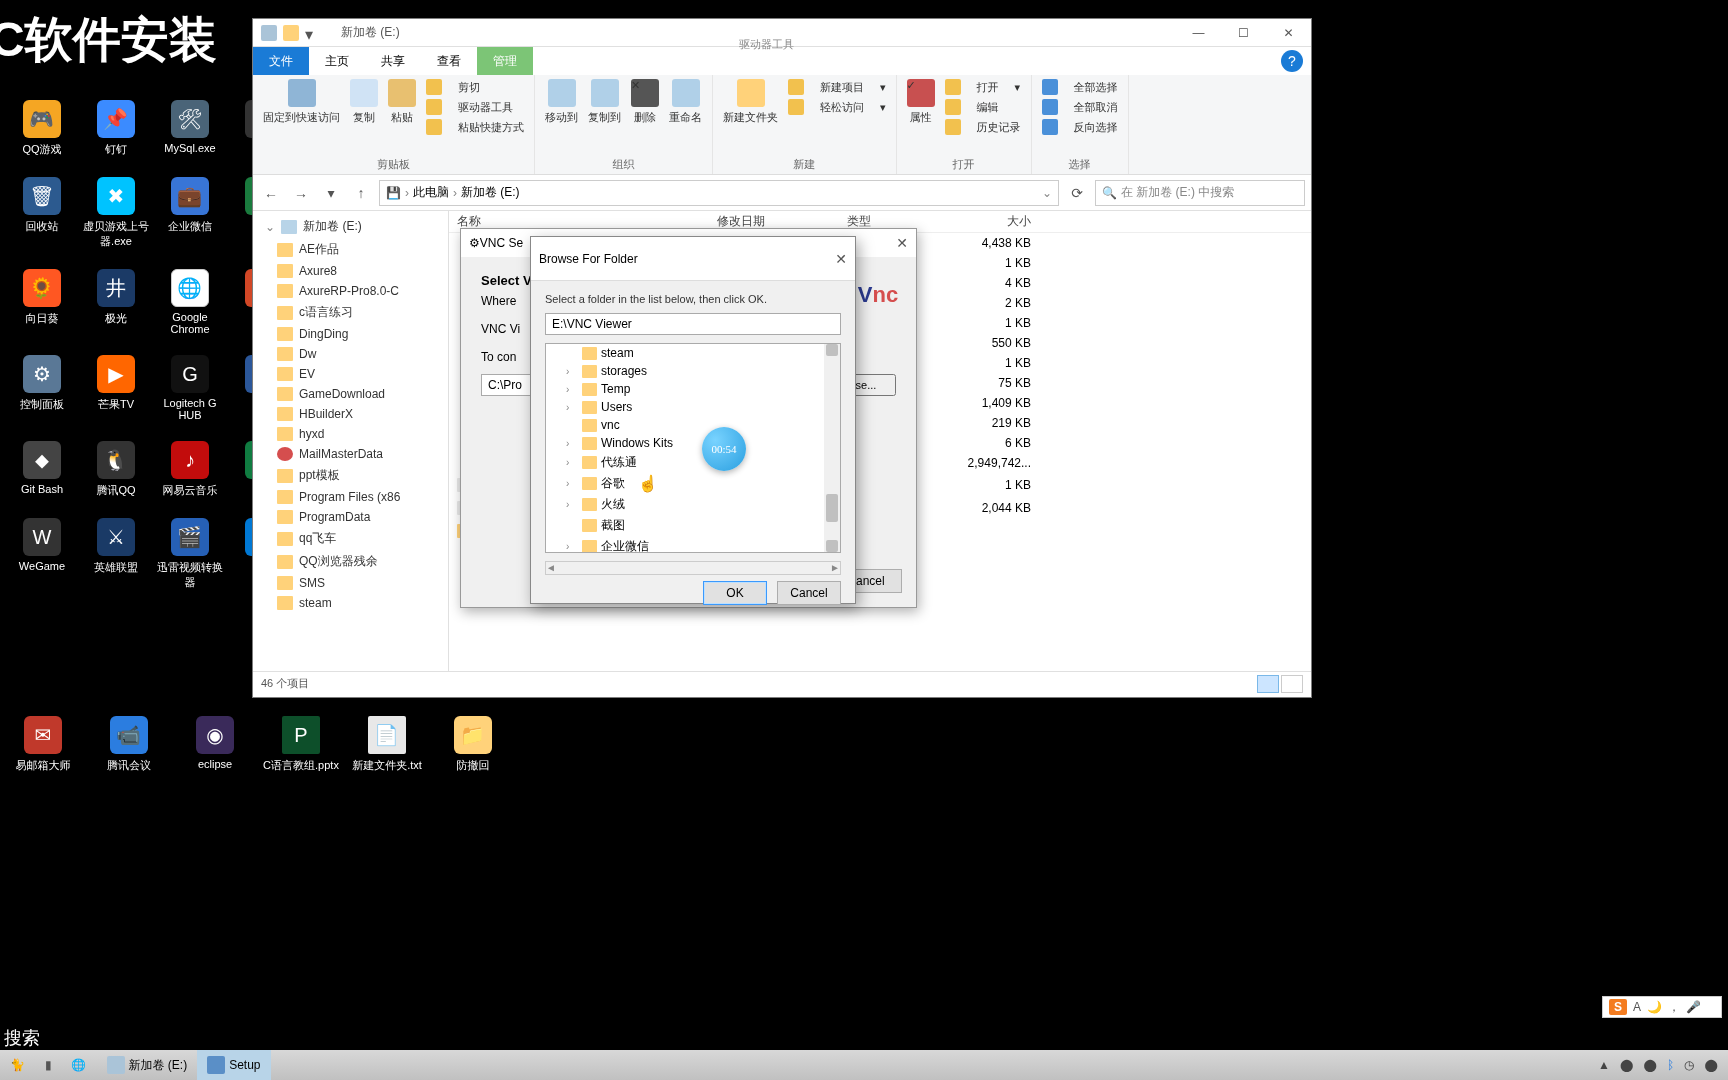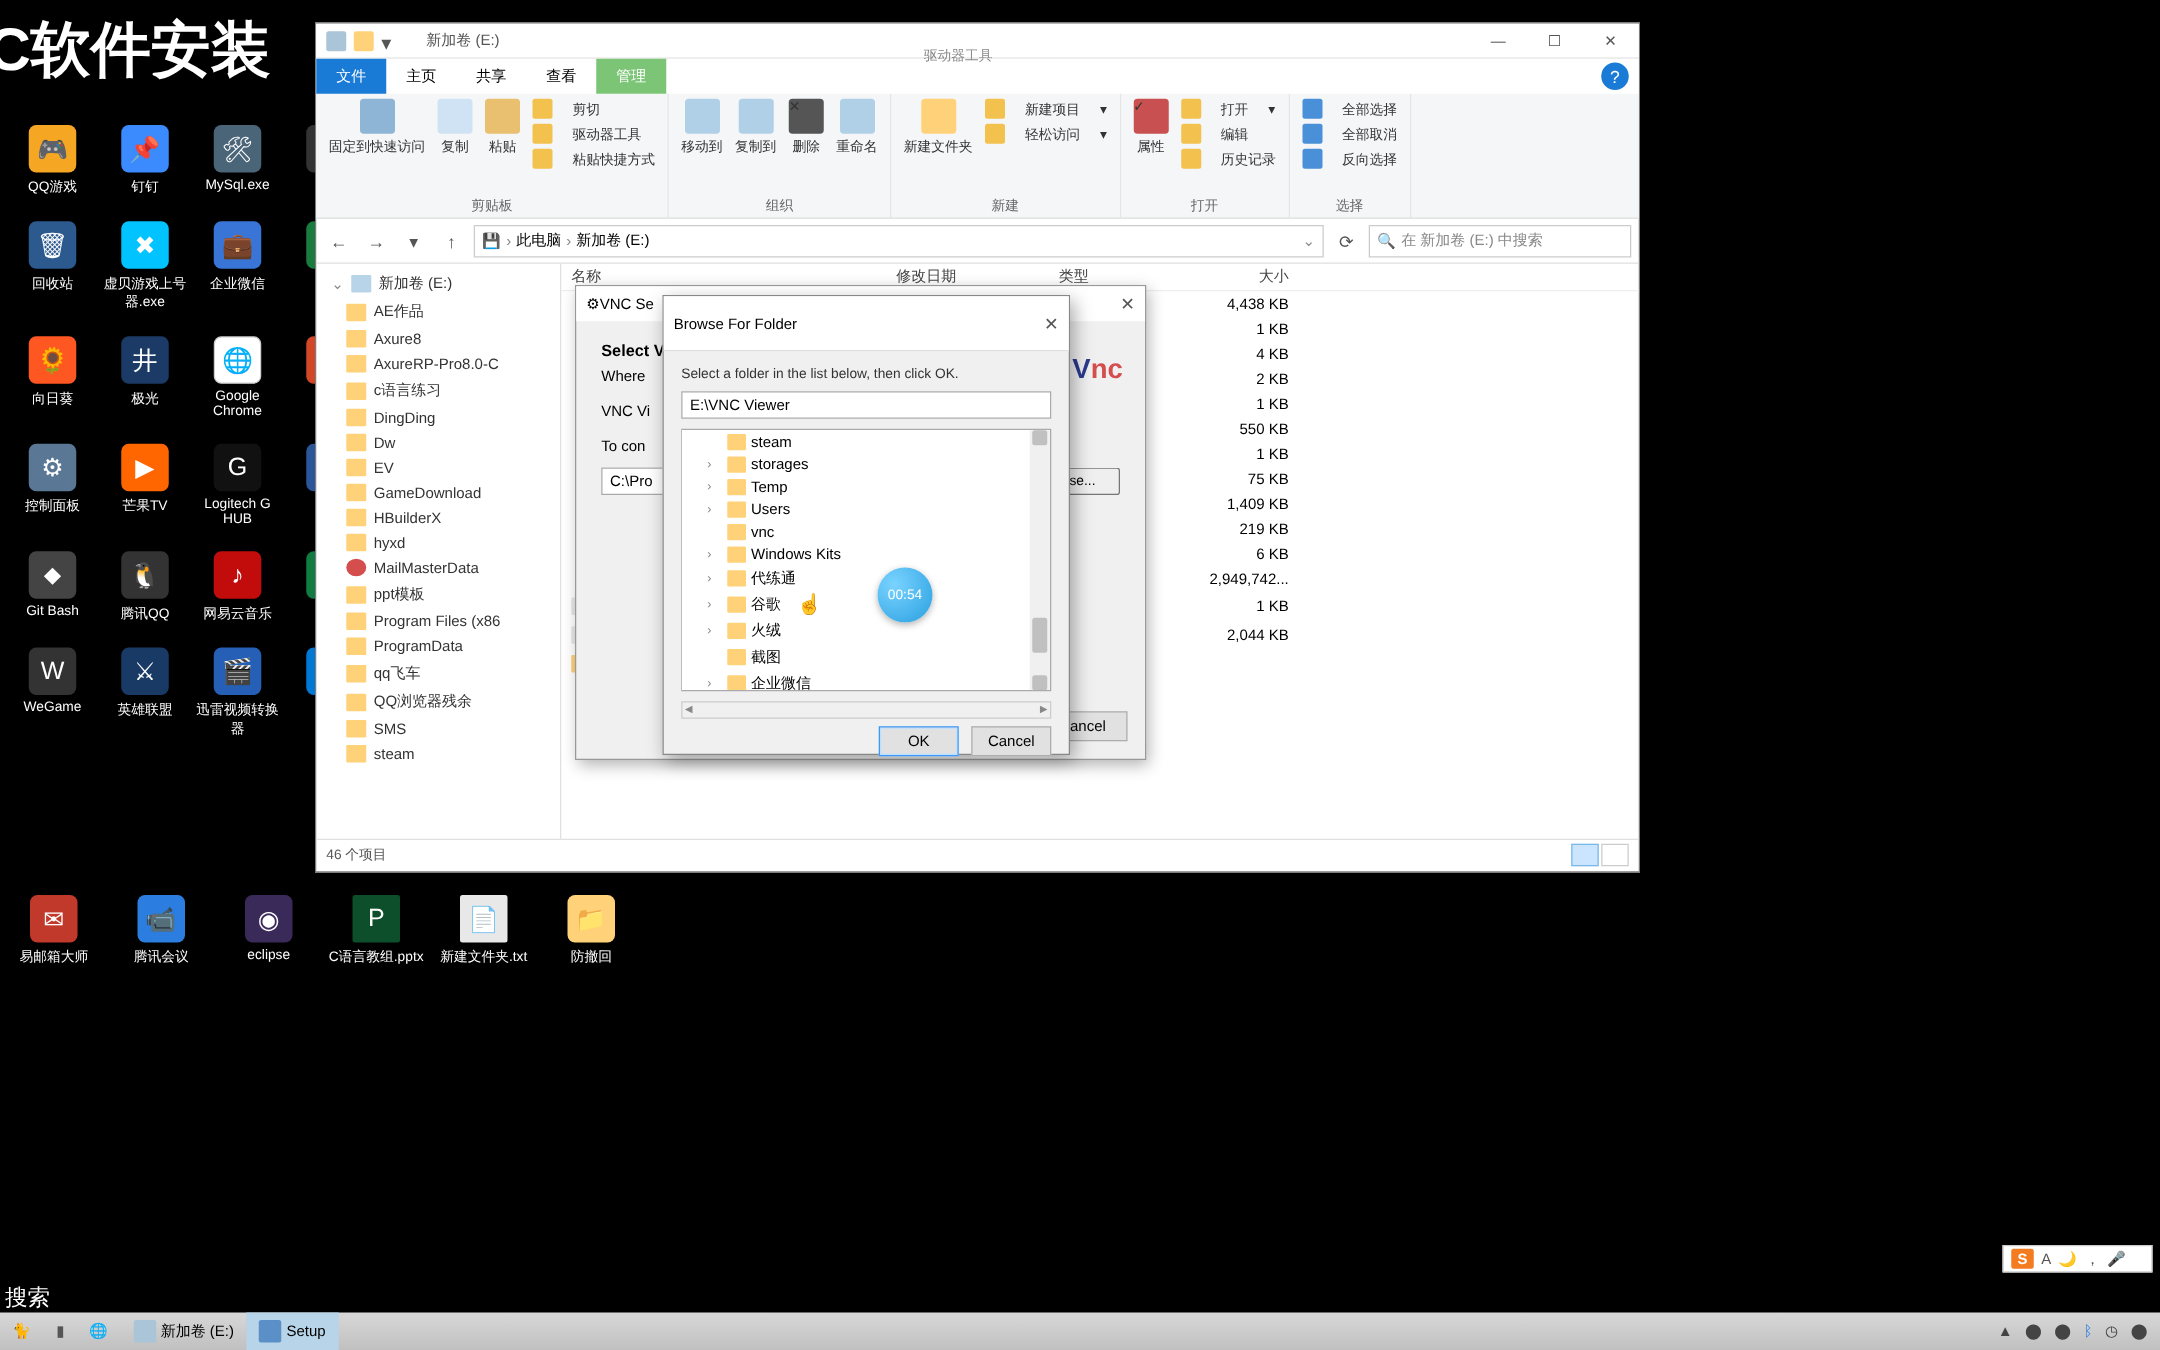--- a/index.html
+++ b/index.html
@@ -94,21 +94,21 @@
 .tree-item { display: flex; align-items: center; gap: 4px; padding: 2px 6px 2px 20px; cursor: pointer; }
 .tree-item .expand { width: 12px; color: #888; font-size: 10px; }
 .tree-item .fico { width: 15px; height: 13px; background: #ffd27a; border-radius: 1px; }
 .browse-scroll { position: absolute; right: 0; top: 0; width: 16px; height: 100%; background: #f0f0f0; }
 .browse-scroll .thumb { position: absolute; left: 2px; width: 12px; background: #c0c0c0; border-radius: 2px; }
 .browse-btns { display: flex; justify-content: flex-end; gap: 10px; padding: 6px 14px; }
 .browse-btns button { width: 64px; height: 24px; font-size: 12px; background: #e1e1e1; border: 1px solid #adadad; cursor: pointer; }
 .browse-btns button.primary { border: 1px solid #3b99fc; box-shadow: 0 0 0 1px #bde0ff inset; }
 
 
-.timer { position: absolute; top: 454px; left: 702px; width: 44px; height: 44px; border-radius: 50%; background: radial-gradient(circle at 30% 30%, #79d3ff, #2a9fe0); color: #fff; display: flex; align-items: center; justify-content: center; font-size: 11px; box-shadow: 0 2px 6px rgba(0,0,0,0.3); }
+.timer { position: absolute; top: 427px; left: 702px; width: 44px; height: 44px; border-radius: 50%; background: radial-gradient(circle at 30% 30%, #79d3ff, #2a9fe0); color: #fff; display: flex; align-items: center; justify-content: center; font-size: 11px; box-shadow: 0 2px 6px rgba(0,0,0,0.3); font-family: Liberation Serif, serif; }
 
 
 .cursor-hand { position: absolute; top: 474px; left: 638px; font-size: 16px; color: #3cb055; }
 
 
 .taskbar { position: absolute; bottom: 0; left: 0; right: 0; height: 30px; background: linear-gradient(#d8d8d8,#c0c0c0); display: flex; align-items: center; font-size: 12px; }
 .task-item { display: flex; align-items: center; gap: 4px; padding: 0 10px; height: 100%; cursor: pointer; }
 .task-item .ti { width: 18px; height: 18px; background: #ffd27a; border-radius: 2px; }
 .tray { margin-left: auto; display: flex; gap: 10px; padding-right: 10px; align-items: center; color: #444; font-size: 12px; }
 

